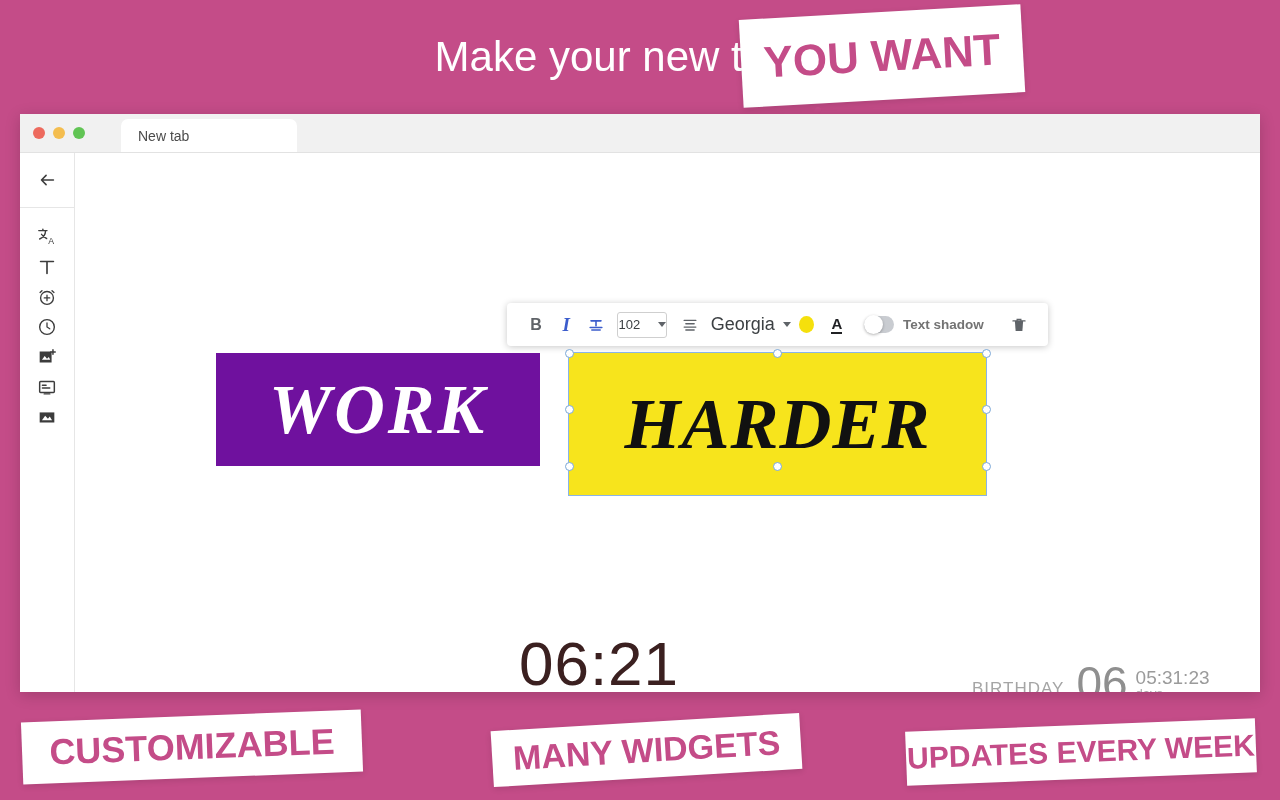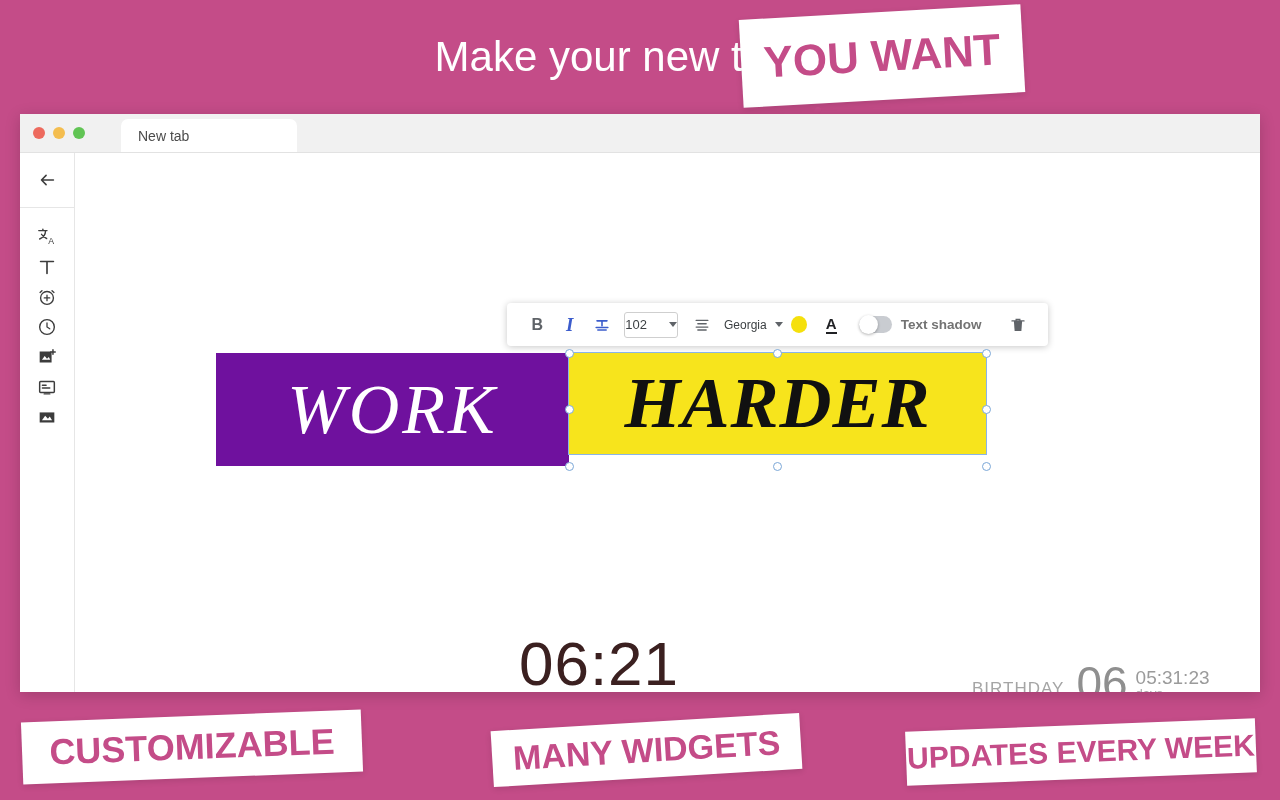--- a/index.html
+++ b/index.html
@@ -233,21 +233,21 @@
     color: #3c4043;
     margin-left: 6px;
   }
   .caret {
     width: 0; height: 0;
     border-left: 4px solid transparent;
     border-right: 4px solid transparent;
     border-top: 5px solid #5f6368;
   }
   .font-name {
-    font-size: 12px;
+    font-size: 18px;
     color: #3c4043;
     margin-left: 6px;
     margin-right: 8px;
   }
   .color-dot {
     width: 17px;
     height: 17px;
     border-radius: 50%;
     background: #f5e00c;
     margin: 0 8px;
@@ -284,40 +284,41 @@
   }
   .trash {
     margin-left: 20px;
   }
 
   
   .widget-work {
     position: absolute;
     left: 196px;
     top: 200px;
-    width: 353px;
+    width: 324px;
     height: 113px;
     background: #6f119e;
     display: flex;
     align-items: center;
     justify-content: center;
+    font-weight: bold;
   }
   .widget-work span {
     font-family: "Liberation Serif", serif;
     font-style: italic;
     font-size: 70px;
     color: #ffffff;
     letter-spacing: 3px;
   }
   .widget-harder {
     position: absolute;
     left: 549px;
     top: 200px;
     width: 417px;
-    height: 101px;
+    height: 142px;
     background: #f7e41c;
     display: flex;
     align-items: center;
     justify-content: center;
     outline: 1px solid #8ab4e8;
   }
   .widget-harder span {
     font-family: "Liberation Serif", serif;
     font-style: italic;
     font-weight: bold;

